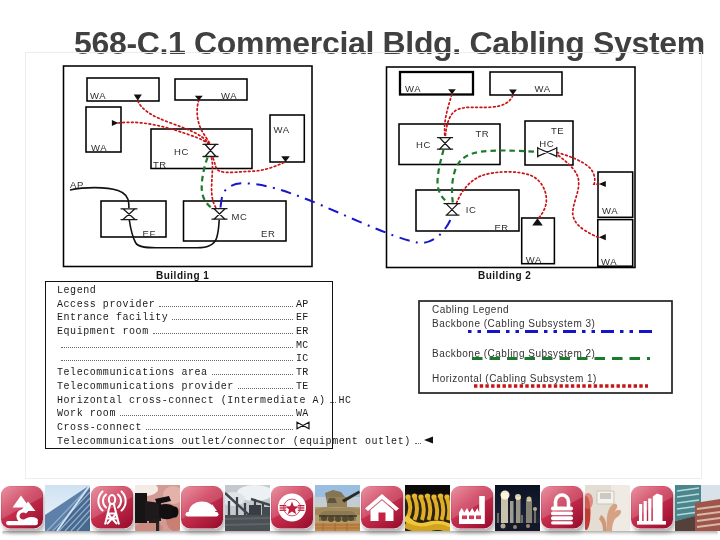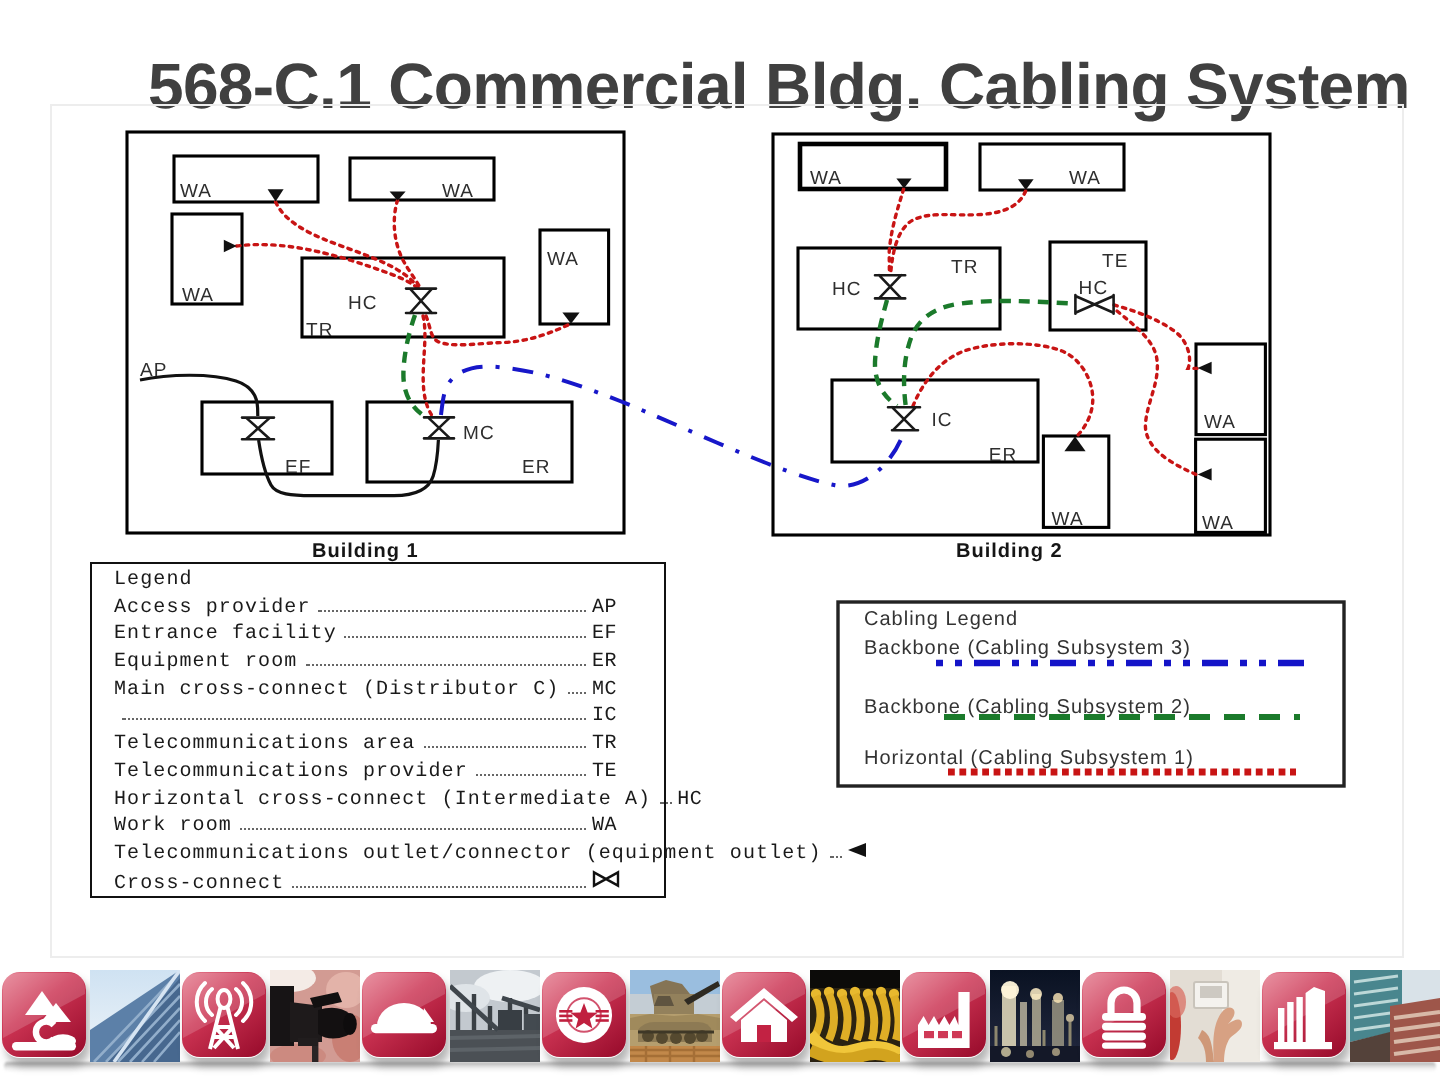--- a/index.html
+++ b/index.html
@@ -182,21 +182,20 @@
         <span class="tag">EF</span>
       </div>
 
 <div class="lrow">
         <span class="ltx">Equipment room</span>
         <span class="dots"></span>
         <span class="tag">ER</span>
       </div>
 
 <div class="lrow">
-        <span class="ltx">Main cross-connect (Distributor C)</span>
         <span class="dots"></span>
         <span class="tag">MC</span>
       </div>
 
 <div class="lrow">
         <span class="dots"></span>
         <span class="tag">IC</span>
       </div>
 
 <div class="lrow">
@@ -214,35 +213,35 @@
 <div class="lrow">
         <span class="ltx">Horizontal cross-connect (Intermediate A)</span>
         <span class="dots"></span>
         <span class="tag">HC</span>
       </div>
 
 <div class="lrow">
         <span class="ltx">Work room</span>
         <span class="dots"></span>
         <span class="tag">WA</span>
+      </div>
+
+<div class="lrow">
+        <span class="ltx">Cross-connect</span>
+        <span class="dots"></span>
+        <span class="tag"><svg width="14" height="9" viewBox="0 0 14 9">
+            <path d="M1,0.8 L1,8.2 M13,0.8 L13,8.2 M1,1.2 L13,7.8 L13,1.2 L1,7.8 Z" fill="none" stroke="#111" stroke-width="1.2"></path>
+          </svg></span>
       </div>
 
 <div class="lrow">
         <span class="ltx">Telecommunications outlet/connector (equipment outlet)</span>
         <span class="dots"></span>
         <span class="tag"><svg width="11" height="8" viewBox="0 0 11 8">
             <polygon points="0,4 9,0.5 9,7.5" fill="#111"></polygon>
-          </svg></span>
-      </div>
-
-<div class="lrow">
-        <span class="ltx">Cross-connect</span>
-        <span class="dots"></span>
-        <span class="tag"><svg width="14" height="9" viewBox="0 0 14 9">
-            <path d="M1,0.8 L1,8.2 M13,0.8 L13,8.2 M1,1.2 L13,7.8 L13,1.2 L1,7.8 Z" fill="none" stroke="#111" stroke-width="1.2"></path>
           </svg></span>
       </div>
 </div>
 
 <div class="stripshadow"></div>
 <div class="strip">
 <svg width="0" height="0" style="position:absolute">
         <defs>
 <linearGradient id="gA" x1="0" y1="0" x2="0.8" y2="1">
             <stop offset="0" stop-color="#e57e90"></stop>

